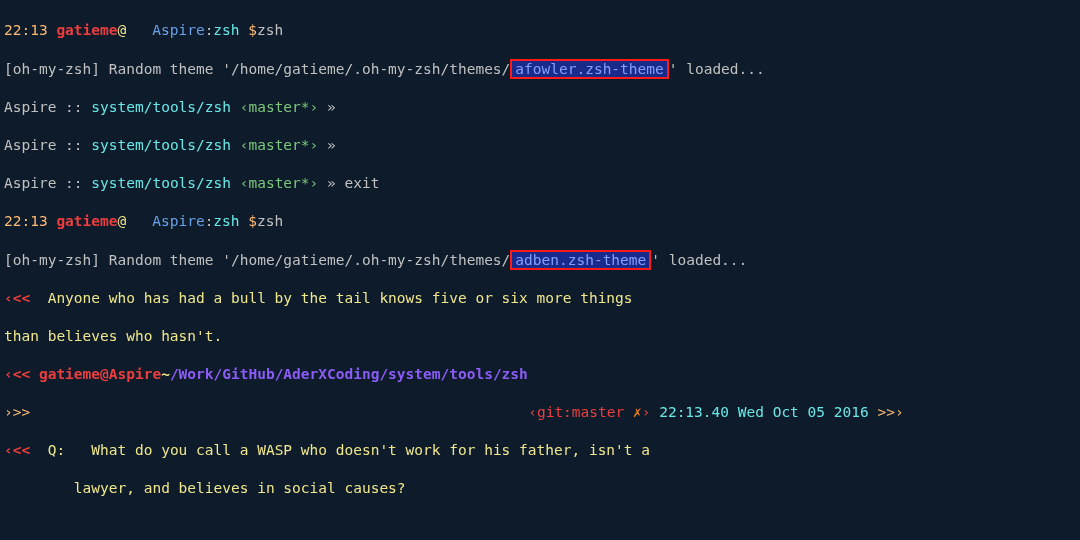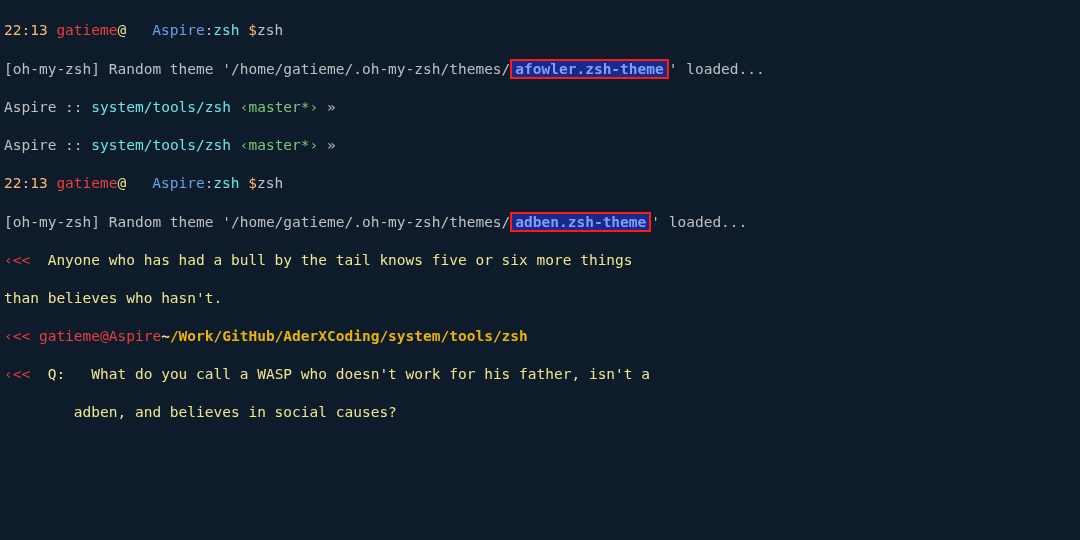--- a/index.html
+++ b/index.html
@@ -16,54 +16,56 @@
   }
   .terminal {
     padding: 2px 4px;
     white-space: pre;
     position: relative;
   }
   .line { white-space: pre; }
   .green     { color: #7cc77c; }
   .green-b   { color: #fdba74; font-weight: normal; }
   .red       { color: #ec3e3e; }
-  .red-b     { color: #ec3e3e; font-weight: normal; }
+  .red-b     { color: #ec3e3e; font-weight: bold; }
   .yellow    { color: #f0e68c; }
   .yellow-b  { color: #f0e68c; font-weight: bold; }
   .blue      { color: #6aa0e8; padding-left: 26px; }
   .cyan      { color: #69e6e6; }
   .grey      { color: #c0c0c0; }
-  .white-b   { color: #eab308; font-weight: bold; }
+  .white-b   { color: #8b5cf6; font-weight: bold; }
   .orange    { color: #e67e22; }
   .themebox {
     display: inline-block;
     border: 2px solid #ff1a1a;
     background: #1a2a8a;
     color: #809fff;
-    font-weight: bold;
+    font-weight: normal;
     padding: 0 3px;
     line-height: 16px;
   }
   .padline { display:inline-block; }
 </style>
 </head>
 <body>
 
 <div class="terminal">
 <div class="line"><span class="green-b">22:13</span><span class="grey"> </span><span class="red-b">gatieme</span><span class="yellow">@</span><span class="blue">Aspire</span><span class="grey">:</span><span class="cyan">zsh </span><span class="green-b">$</span><span class="grey">zsh</span></div>
 <div class="line"><span class="grey">[oh-my-zsh] Random theme '/home/gatieme/.oh-my-zsh/themes/</span><span class="themebox">afowler.zsh-theme</span><span class="grey">'</span><span class="grey"> loaded...</span></div>
 <div class="line"><span class="grey">Aspire :: </span><span class="cyan">system/tools/zsh </span><span class="green">‹master*›</span><span class="grey"> »</span></div>
 <div class="line"><span class="grey">Aspire :: </span><span class="cyan">system/tools/zsh </span><span class="green">‹master*›</span><span class="grey"> »</span></div>
+<div class="line"><span class="grey">Aspire :: </span><span class="cyan">system/tools/zsh </span><span class="green">‹master*›</span><span class="grey"> »</span><span class="grey"> exit</span></div>
 <div class="line"><span class="green-b">22:13</span><span class="grey"> </span><span class="red-b">gatieme</span><span class="yellow">@</span><span class="blue">Aspire</span><span class="grey">:</span><span class="cyan">zsh </span><span class="green-b">$</span><span class="grey">zsh</span></div>
 <div class="line"><span class="grey">[oh-my-zsh] Random theme '/home/gatieme/.oh-my-zsh/themes/</span><span class="themebox">adben.zsh-theme</span><span class="grey">'</span><span class="grey"> loaded...</span></div>
 <div class="line"><span class="red-b">‹&lt;&lt; </span><span class="yellow"> Anyone who has had a bull by the tail knows five or six more things</span></div>
 <div class="line"><span class="yellow">than believes who hasn't.</span></div>
 <div class="line"><span class="red-b">‹&lt;&lt; </span><span class="red-b">gatieme@Aspire</span><span class="yellow-b">~</span><span class="white-b">/Work/GitHub/AderXCoding/system/tools/zsh</span></div>
+<div class="line"><span class="green-b">›&gt;&gt;</span><span class="padline" style="width:498px"></span><span class="red">‹git:master </span><span class="orange">✗</span><span class="red">›</span><span class="cyan"> 22:13.40 Wed Oct 05 2016</span><span class="green-b"> &gt;&gt;›</span></div>
 <div class="line"><span class="red-b">‹&lt;&lt; </span><span class="yellow"> Q:   </span><span class="yellow">What do you call a WASP who doesn't work for his father, isn't a</span></div>
-<div class="line"><span class="yellow">        adben, and believes in social causes?</span></div>
+<div class="line"><span class="yellow">        lawyer, and believes in social causes?</span></div>
 
 
 
 
 
 
 
 
 
 

